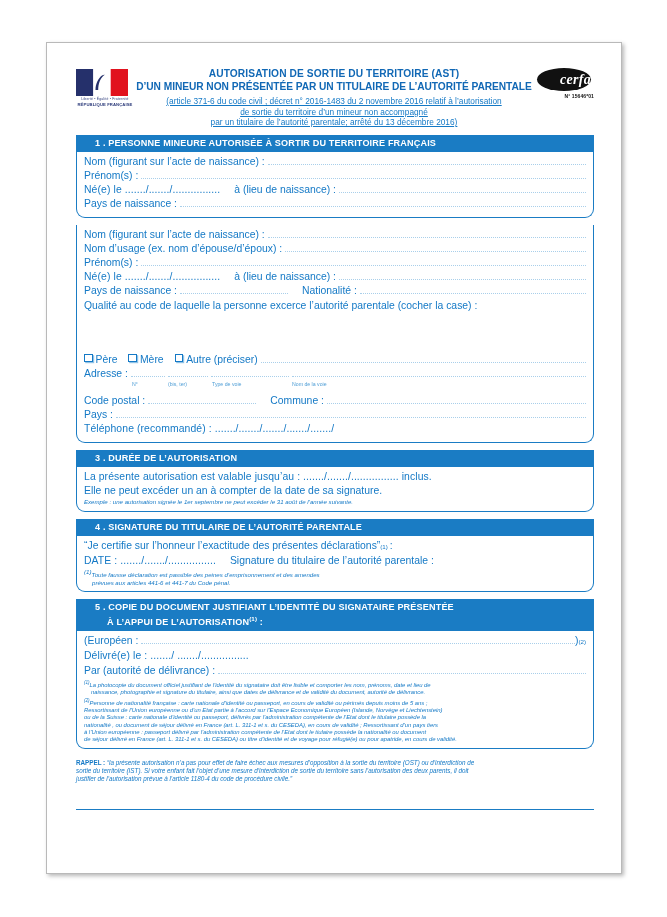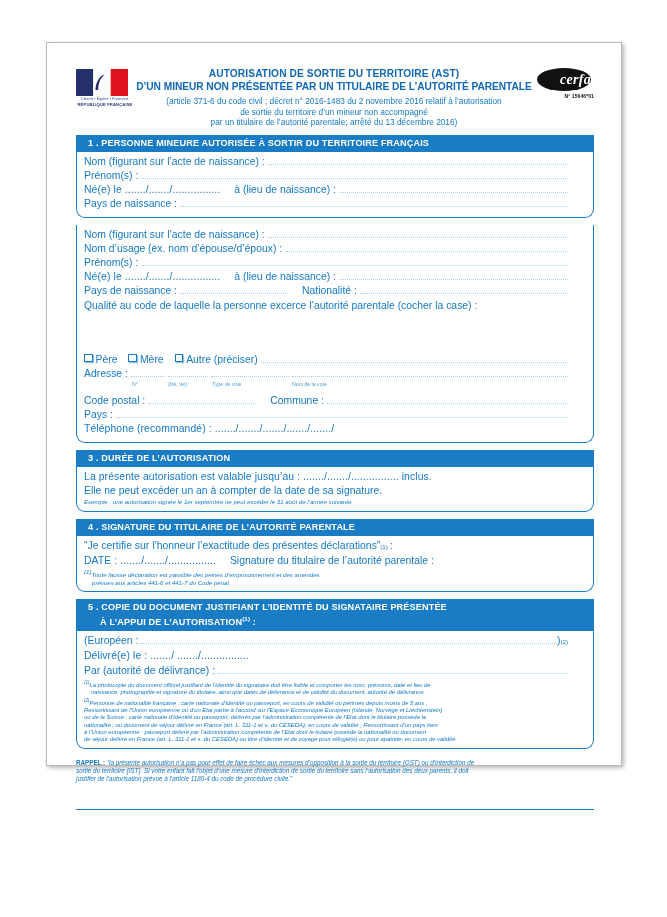--- a/index.html
+++ b/index.html
@@ -5,21 +5,21 @@
   html, body {
     margin: 0; padding: 0;
     width: 667px; height: 917px;
     background: #ffffff;
     font-family: "Liberation Sans", sans-serif;
     overflow: hidden;
   }
   #sheet {
     position: absolute;
     left: 46px; top: 42px;
-    width: 576px; height: 724px;
+    width: 576px; height: 832px;
     background: #ffffff;
     border: 1px solid #b9b9b9;
     box-shadow: 2px 2px 4px rgba(0,0,0,0.28);
     box-sizing: border-box;
   }
   #inner {
     position: absolute;
     left: 29px; top: 24px;
     width: 518px;
     color: #1479c6;
@@ -42,47 +42,48 @@
     font-size: 10.2px; font-weight: bold; color: #1168b5;
     letter-spacing: .1px; line-height: 13px;
   }
   .t2 {
     font-size: 10.2px; font-weight: bold; color: #1168b5;
     letter-spacing: -.05px; line-height: 13px;
   }
   .t3 {
     font-size: 8.3px; color: #1479c6; line-height: 10.6px;
     margin-top: 3px;
+    text-decoration: underline;
   }
   .cerfa-wrap { width: 60px; flex: 0 0 60px; text-align: right; padding-top: 1px; }
   .cerfa-oval {
     width: 54px; height: 23px; border-radius: 50%;
     background: #111; color: #fff; margin: 0 auto;
     font-family: "Liberation Serif", serif;
     font-style: italic; font-weight: bold;
     font-size: 14px; line-height: 23px; letter-spacing: .3px;
   }
   .cerfa-num {
     font-size: 5px; font-weight: bold; color: #111;
     margin-top: 2px; letter-spacing: .1px;
   }
 
   
   .section { margin-top: 7px; }
   .bar {
     background: #1a7cc4; color: #ffffff;
     font-size: 9.1px; font-weight: bold;
-    padding: 3px 6px 3px 12px;
+    padding: 3px 6px 3px 19px;
     letter-spacing: .15px; line-height: 11px;
   }
   .bar .indent { padding-left: 12px; display: block; }
   .body {
     border: 1.4px solid #1a7cc4; border-top: none;
     border-radius: 0 0 9px 9px;
-    padding: 3px 25px 5px 7px;
+    padding: 3px 7px 5px 7px;
   }
   .row {
     font-size: 10.4px; line-height: 14.2px;
     color: #1479c6; display: flex; align-items: baseline;
     white-space: nowrap;
   }
   .lbl { flex: 0 0 auto; }
   .dots {
     flex: 1 1 auto; min-width: 10px;
     border-bottom: 1px dotted #a9cfea;

